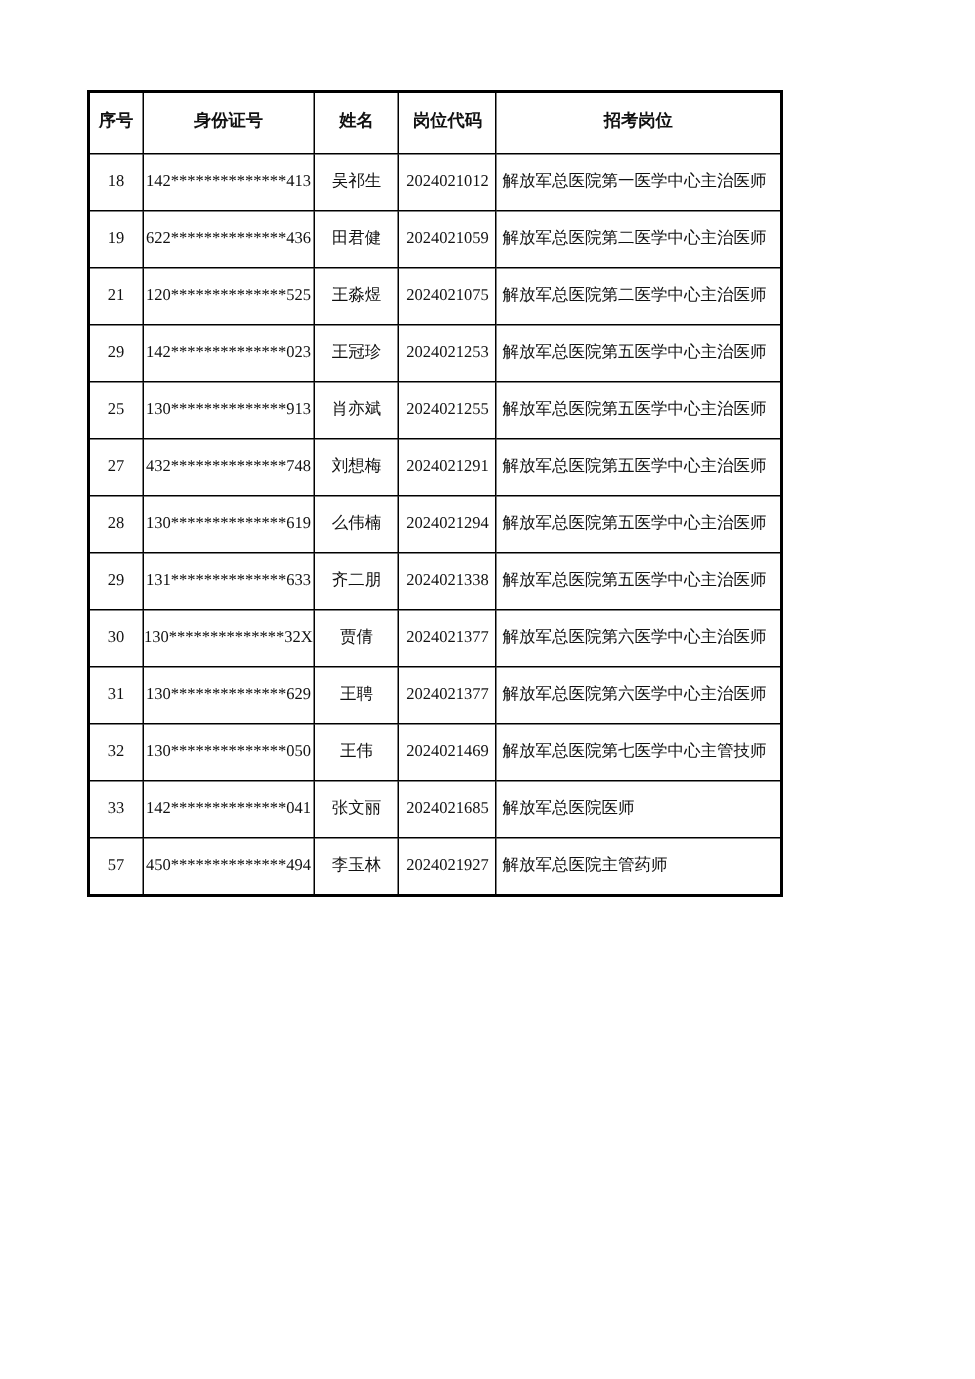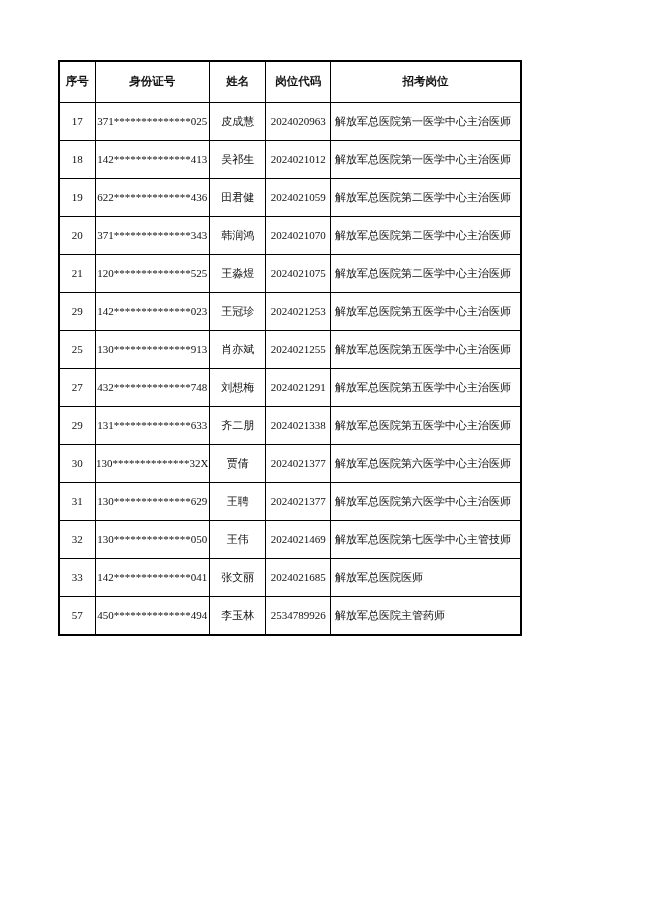--- a/index.html
+++ b/index.html
@@ -72,45 +72,31 @@
       <tr>
           <th class="col-h-0">序号</th>
           <th class="col-h-1">身份证号</th>
           <th class="col-h-2">姓名</th>
           <th class="col-h-3">岗位代码</th>
           <th class="col-h-4">招考岗位</th>
         </tr>
     </thead>
     <tbody>
         <tr>
-          <td class="col-0">17</td>
-          <td class="col-1">371**************025</td>
-          <td class="col-2">皮成慧</td>
-          <td class="col-3">2024020963</td>
-          <td class="col-4">解放军总医院第一医学中心主治医师</td>
-        </tr>
-        <tr>
           <td class="col-0">18</td>
           <td class="col-1">142**************413</td>
           <td class="col-2">吴祁生</td>
           <td class="col-3">2024021012</td>
           <td class="col-4">解放军总医院第一医学中心主治医师</td>
         </tr>
         <tr>
           <td class="col-0">19</td>
           <td class="col-1">622**************436</td>
           <td class="col-2">田君健</td>
           <td class="col-3">2024021059</td>
-          <td class="col-4">解放军总医院第二医学中心主治医师</td>
-        </tr>
-        <tr>
-          <td class="col-0">20</td>
-          <td class="col-1">371**************343</td>
-          <td class="col-2">韩润鸿</td>
-          <td class="col-3">2024021070</td>
           <td class="col-4">解放军总医院第二医学中心主治医师</td>
         </tr>
         <tr>
           <td class="col-0">21</td>
           <td class="col-1">120**************525</td>
           <td class="col-2">王淼煜</td>
           <td class="col-3">2024021075</td>
           <td class="col-4">解放军总医院第二医学中心主治医师</td>
         </tr>
         <tr>
@@ -125,20 +111,27 @@
           <td class="col-1">130**************913</td>
           <td class="col-2">肖亦斌</td>
           <td class="col-3">2024021255</td>
           <td class="col-4">解放军总医院第五医学中心主治医师</td>
         </tr>
         <tr>
           <td class="col-0">27</td>
           <td class="col-1">432**************748</td>
           <td class="col-2">刘想梅</td>
           <td class="col-3">2024021291</td>
+          <td class="col-4">解放军总医院第五医学中心主治医师</td>
+        </tr>
+        <tr>
+          <td class="col-0">28</td>
+          <td class="col-1">130**************619</td>
+          <td class="col-2">么伟楠</td>
+          <td class="col-3">2024021294</td>
           <td class="col-4">解放军总医院第五医学中心主治医师</td>
         </tr>
         <tr>
           <td class="col-0">29</td>
           <td class="col-1">131**************633</td>
           <td class="col-2">齐二朋</td>
           <td class="col-3">2024021338</td>
           <td class="col-4">解放军总医院第五医学中心主治医师</td>
         </tr>
         <tr>
@@ -166,18 +159,18 @@
           <td class="col-0">33</td>
           <td class="col-1">142**************041</td>
           <td class="col-2">张文丽</td>
           <td class="col-3">2024021685</td>
           <td class="col-4">解放军总医院医师</td>
         </tr>
         <tr>
           <td class="col-0">57</td>
           <td class="col-1">450**************494</td>
           <td class="col-2">李玉林</td>
-          <td class="col-3">2534789926</td>
+          <td class="col-3">2024021927</td>
           <td class="col-4">解放军总医院主管药师</td>
         </tr>
       </tbody>
   </table>
 </div>
 
 </body></html>

